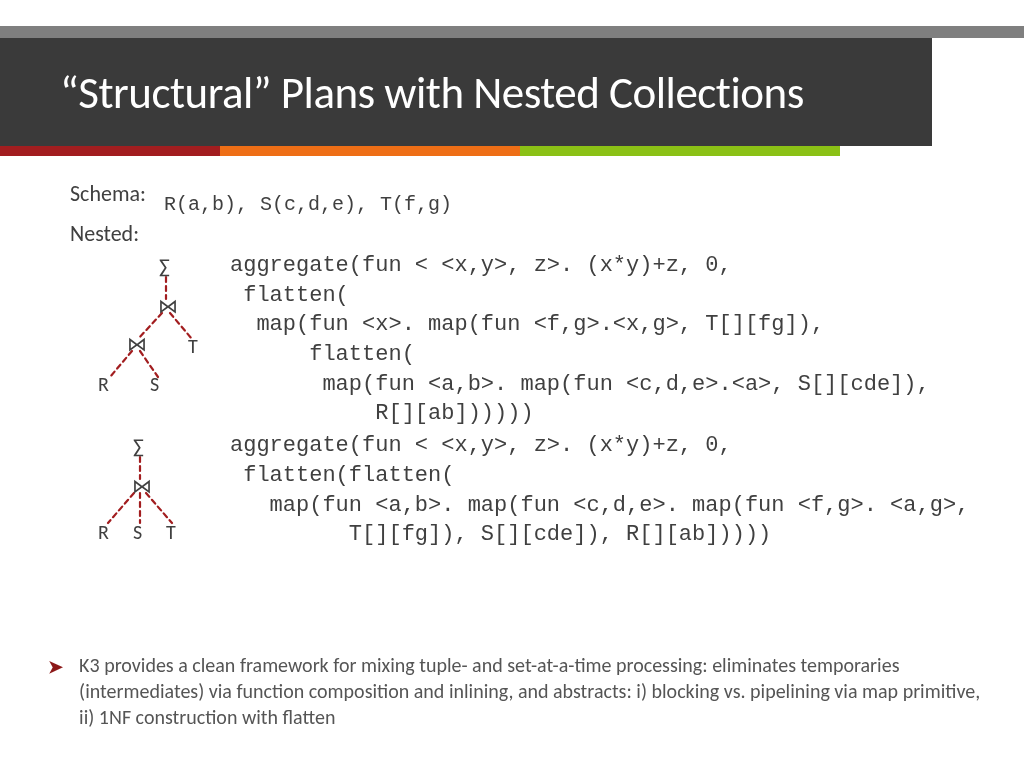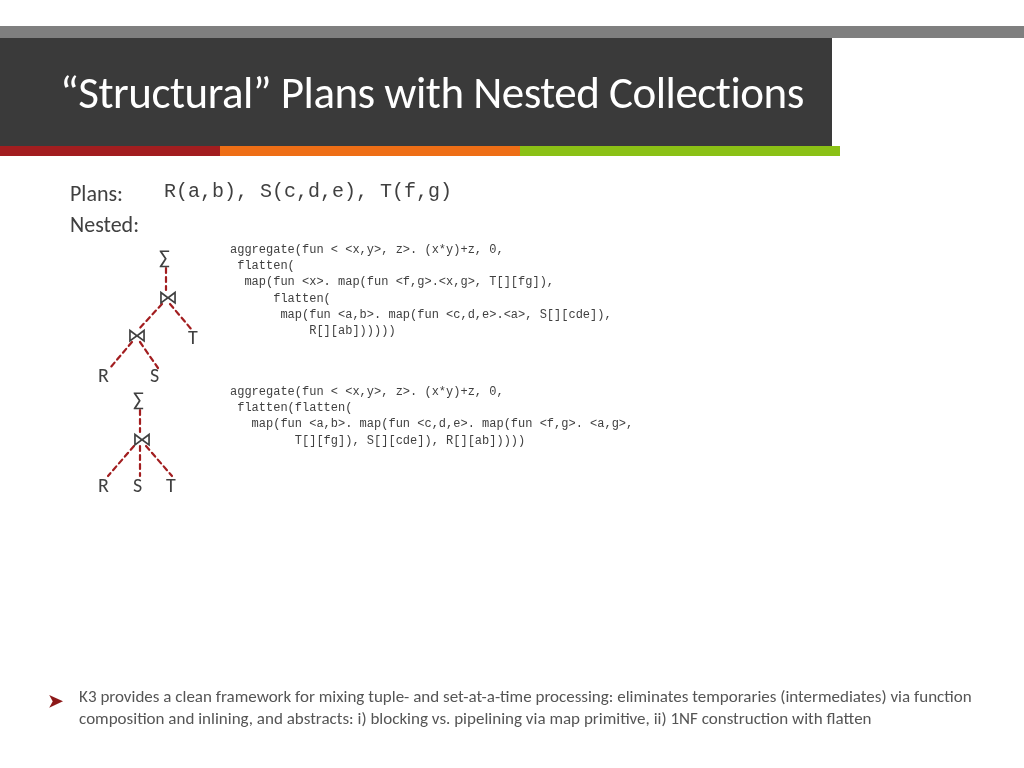--- a/index.html
+++ b/index.html
@@ -22,21 +22,21 @@
     top: 26px;
     left: 0;
     width: 1024px;
     height: 12px;
     background: #7f7f7f;
   }
   .title-band {
     position: absolute;
     top: 38px;
     left: 0;
-    width: 832px;
+    width: 932px;
     height: 108px;
     background: #3a3a3a;
     display: flex;
     align-items: center;
   }
   .title-text {
     color: #fff;
     font-size: 45px;
     font-weight: 300;
     padding-left: 60px;
@@ -68,41 +68,42 @@
     font-size: 22px;
   }
   .label {
     width: 94px;
     color: #404040;
   }
   .mono {
     font-family: "Courier New", monospace;
     font-size: 20px;
     color: #404040;
+    margin-top: 13px;
   }
 
   .section-label {
     font-size: 22px;
     color: #404040;
     margin-top: 8px;
   }
 
   .two-col {
     display: flex;
     align-items: flex-start;
     margin-top: 2px;
   }
   .tree-col {
     width: 160px;
     flex-shrink: 0;
   }
   .code-col {
     flex: 1;
     font-family: "Courier New", monospace;
-    font-size: 12px;
+    font-size: 22px;
     color: #404040;
     white-space: pre;
     line-height: 1.35;
   }
 
   .bullet-block {
     position: absolute;
     bottom: 38px;
     left: 48px;
     width: 935px;
@@ -110,21 +111,21 @@
     align-items: flex-start;
   }
   .bullet-arrow {
     color: #8c1818;
     font-size: 18px;
     margin-right: 16px;
     margin-top: 4px;
     font-weight: bold;
   }
   .bullet-text {
-    font-size: 17px;
+    font-size: 20px;
     color: #555;
     line-height: 1.3;
   }
 
   svg.tree {
     display: block;
   }
   .tree text {
     font-family: Calibri, "Segoe UI", sans-serif;
     font-size: 20px;
@@ -149,21 +150,21 @@
   <div class="accent-bar">
     <div class="accent-red"></div>
     <div class="accent-orange"></div>
     <div class="accent-green"></div>
     <div class="accent-rest"></div>
   </div>
 
   <div class="content">
 
     <div class="row">
-      <div class="label">Plans:</div>
+      <div class="label">Schema:</div>
       <div class="mono">R(a,b), S(c,d,e), T(f,g)</div>
     </div>
     <div class="row">
       <div class="label">Nested:</div>
     </div>
 
     <div class="two-col">
       <div class="tree-col">
         <svg class="tree" width="160" height="140" viewBox="0 0 160 140">
           <line class="edge" x1="96" y1="26" x2="96" y2="48"></line>

